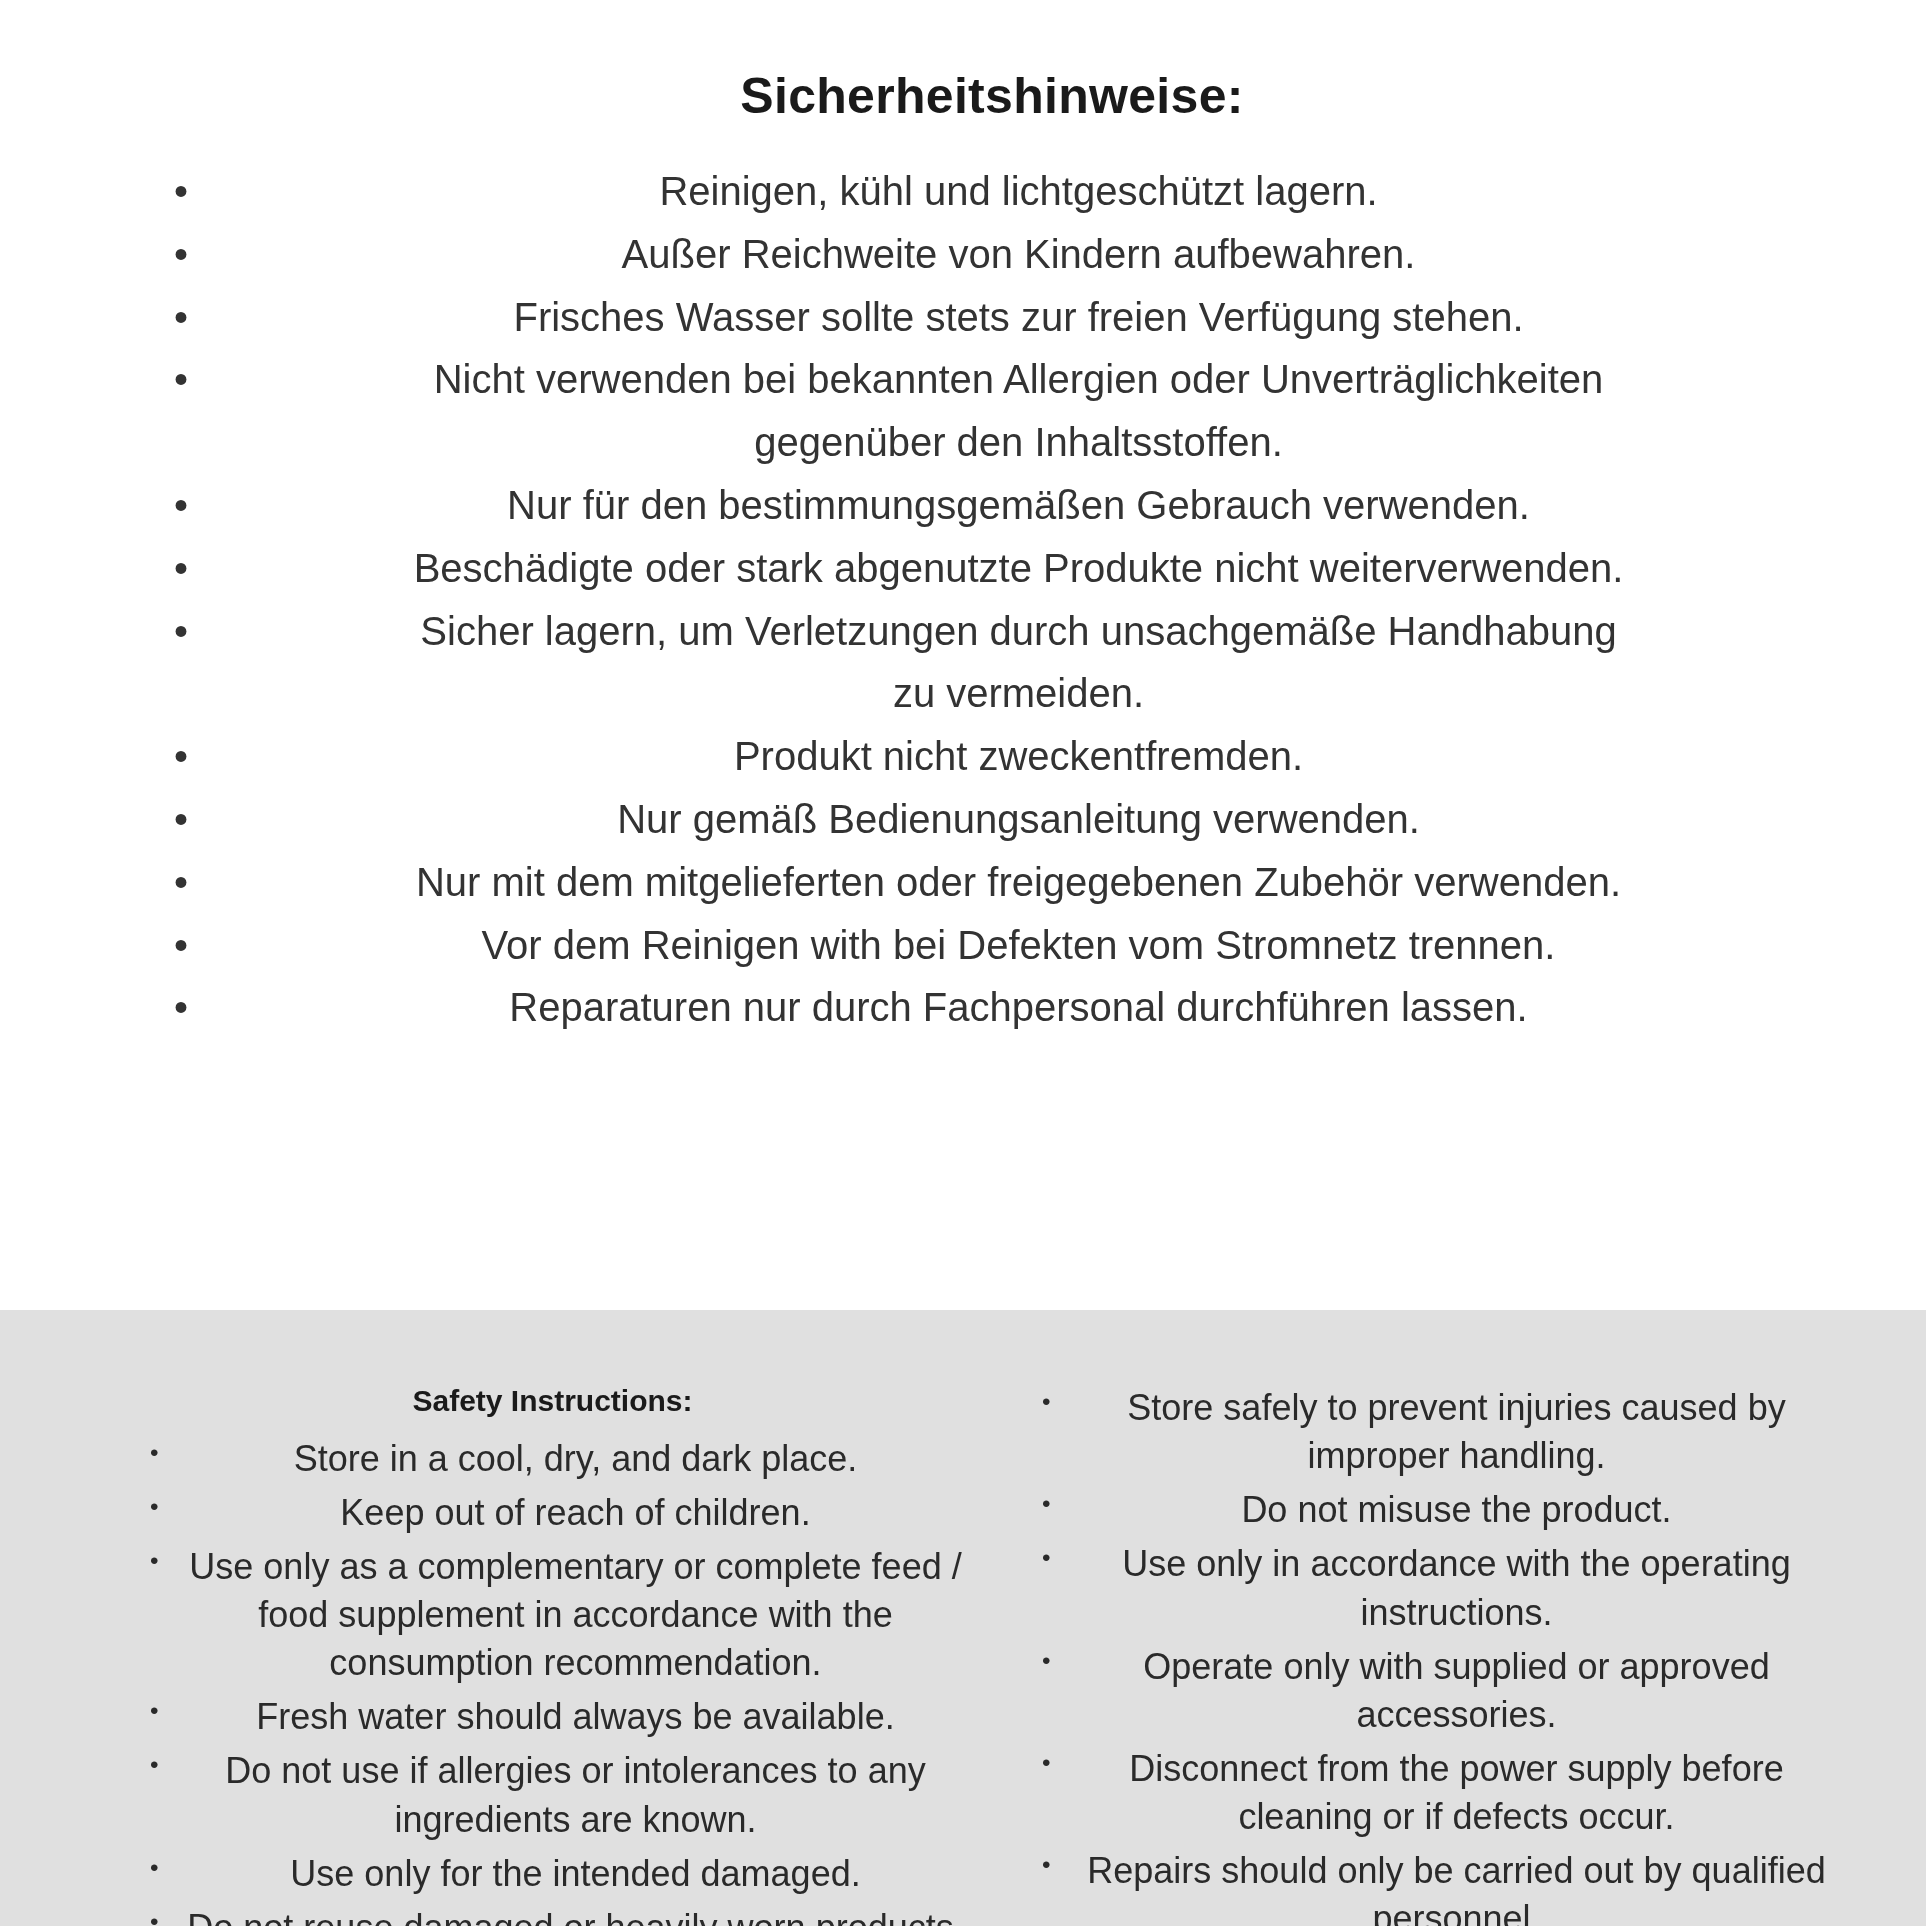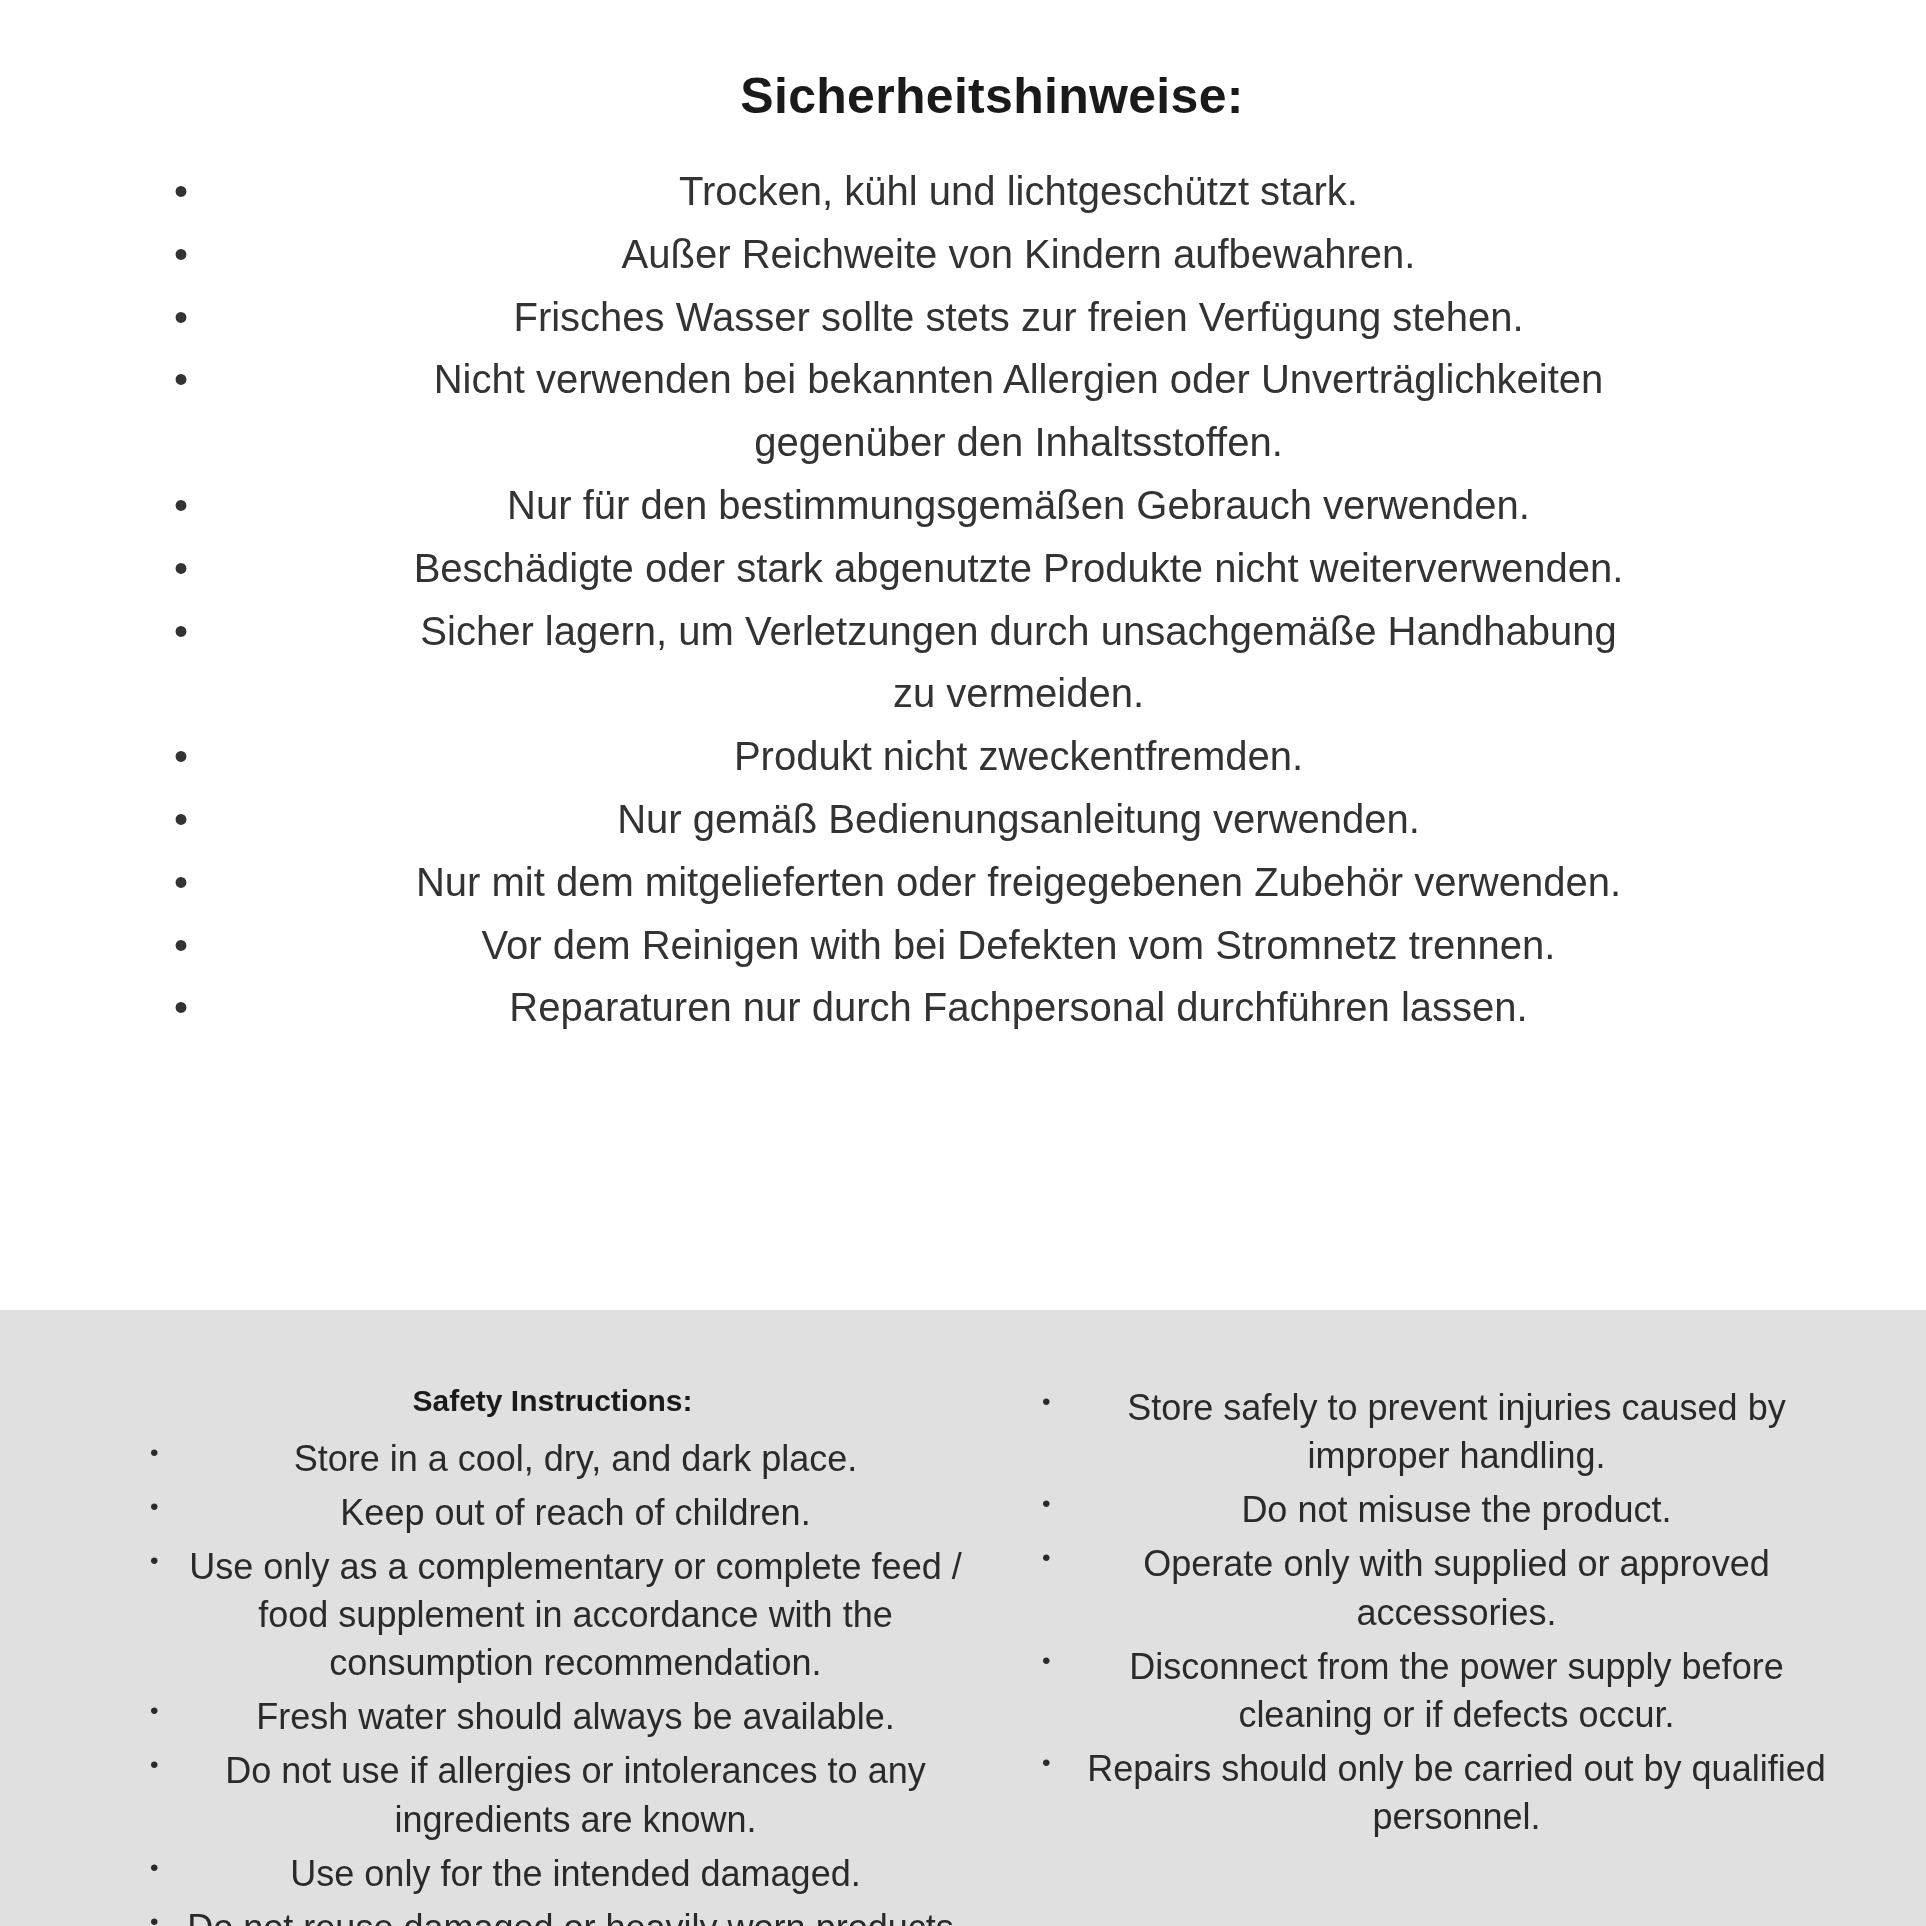--- a/index.html
+++ b/index.html
@@ -111,21 +111,21 @@
   }
 </style>
 </head>
 <body>
 
 <div class="page">
 
   <section class="german-section">
     <h1 class="german-heading">Sicherheitshinweise:</h1>
     <ul class="german-list">
-        <li>Trocken, kühl und lichtgeschützt stark.</li>
+        <li>Reinigen, kühl und lichtgeschützt lagern.</li>
         <li>Außer Reichweite von Kindern aufbewahren.</li>
         <li>Frisches Wasser sollte stets zur freien Verfügung stehen.</li>
         <li>Nicht verwenden bei bekannten Allergien oder Unverträglichkeiten
 gegenüber den Inhaltsstoffen.</li>
         <li>Nur für den bestimmungsgemäßen Gebrauch verwenden.</li>
         <li>Beschädigte oder stark abgenutzte Produkte nicht weiterverwenden.</li>
         <li>Sicher lagern, um Verletzungen durch unsachgemäße Handhabung
 zu vermeiden.</li>
         <li>Produkt nicht zweckentfremden.</li>
         <li>Nur gemäß Bedienungsanleitung verwenden.</li>
@@ -149,20 +149,22 @@
 ingredients are known.</li>
           <li>Use only for the intended damaged.</li>
           <li>Do not reuse damaged or heavily worn products.</li>
         </ul>
     </div>
     <div class="english-col-right">
       <ul class="english-list">
           <li>Store safely to prevent injuries caused by
 improper handling.</li>
           <li>Do not misuse the product.</li>
+          <li>Use only in accordance with the operating
+instructions.</li>
           <li>Operate only with supplied or approved
 accessories.</li>
           <li>Disconnect from the power supply before
 cleaning or if defects occur.</li>
           <li>Repairs should only be carried out by qualified
 personnel.</li>
         </ul>
     </div>
   </section>
 

